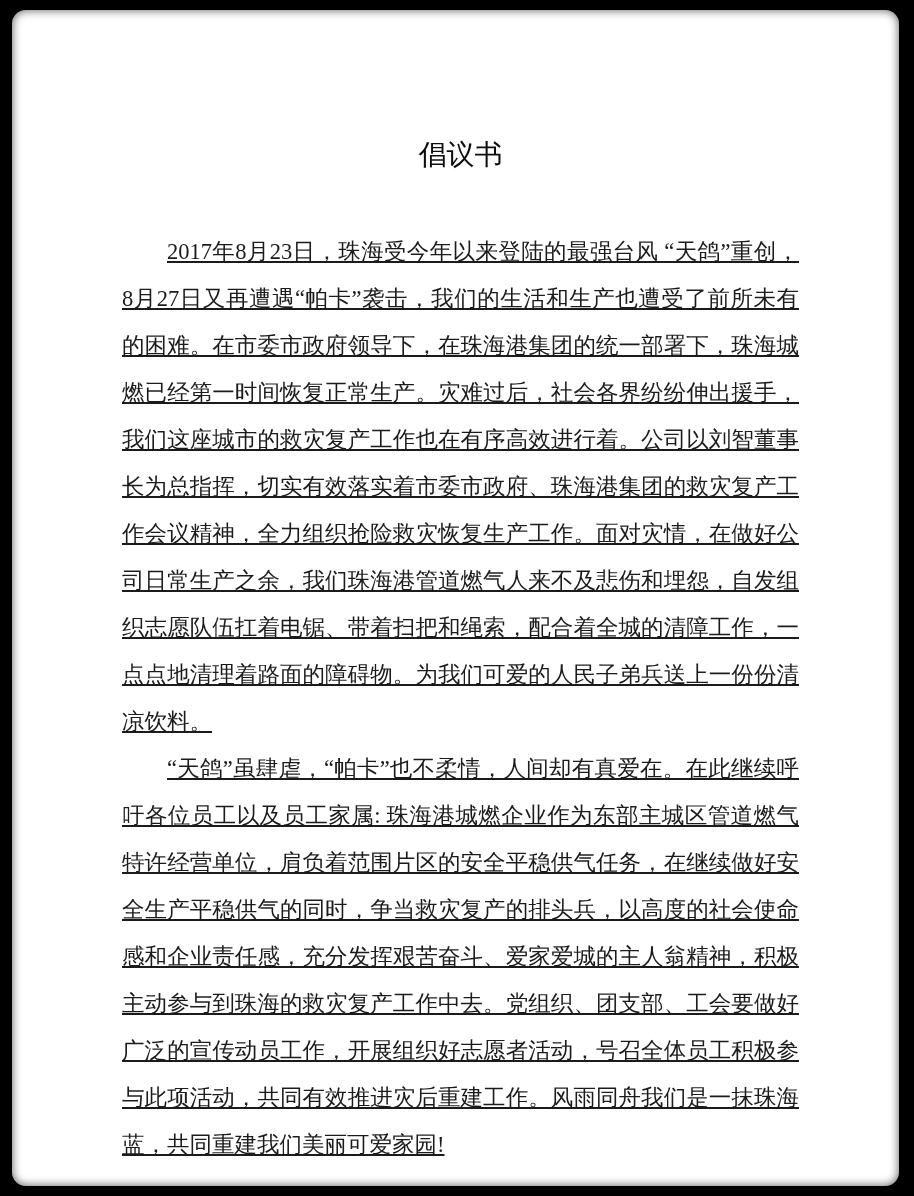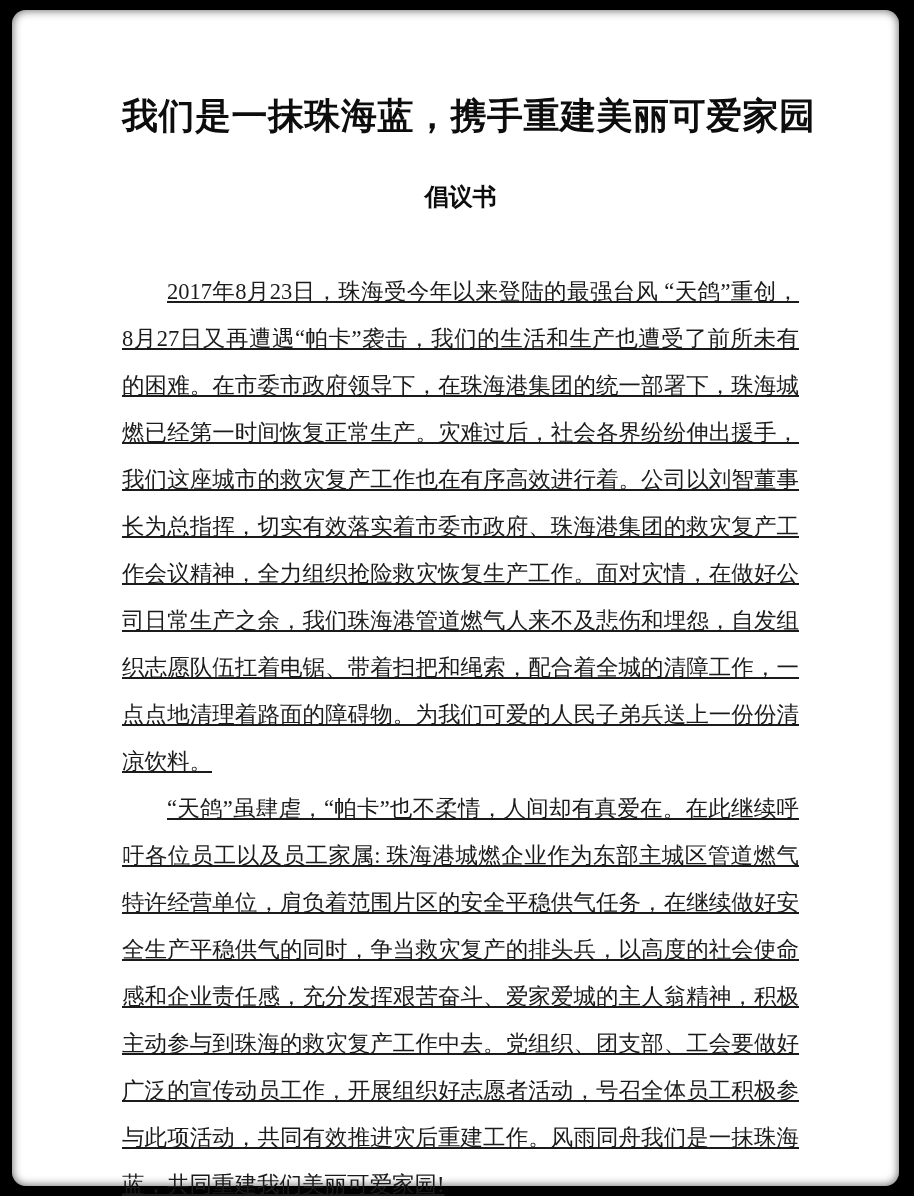--- a/index.html
+++ b/index.html
@@ -36,23 +36,23 @@
     font-size: 36px;
     line-height: 1.25;
     font-weight: bold;
     color: #0d0d0d;
     letter-spacing: 0.5px;
     white-space: nowrap;
   }
   .doc-subtitle {
     margin: 44px 0 0 0;
     text-align: center;
-    font-size: 24px;
+    font-size: 28px;
     line-height: 1.2;
-    font-weight: bold;
+    font-weight: normal;
     color: #0d0d0d;
   }
   .body-text {
     margin-top: 56px;
     font-size: 22.5px;
     line-height: 47px;
     text-align: justify;
     text-align-last: left;
     color: #1b1b1b;
   }
@@ -62,20 +62,19 @@
   .para {
     text-indent: 2em;
     text-decoration: underline;
   }
 </style>
 </head>
 <body>
 
 <div class="frame">
   <div class="paper">
-    <h1 class="doc-title">我们是一抹珠海蓝，携手重建美丽可爱家园</h1>
     <h2 class="doc-subtitle">倡议书</h2>
     <div class="body-text">
       <p class="para">2017年8月23日，珠海受今年以来登陆的最强台风 “天鸽”重创，8月27日又再遭遇“帕卡”袭击，我们的生活和生产也遭受了前所未有的困难。在市委市政府领导下，在珠海港集团的统一部署下，珠海城燃已经第一时间恢复正常生产。灾难过后，社会各界纷纷伸出援手，我们这座城市的救灾复产工作也在有序高效进行着。公司以刘智董事长为总指挥，切实有效落实着市委市政府、珠海港集团的救灾复产工作会议精神，全力组织抢险救灾恢复生产工作。面对灾情，在做好公司日常生产之余，我们珠海港管道燃气人来不及悲伤和埋怨，自发组织志愿队伍扛着电锯、带着扫把和绳索，配合着全城的清障工作，一点点地清理着路面的障碍物。为我们可爱的人民子弟兵送上一份份清凉饮料。</p>
       <p class="para">“天鸽”虽肆虐，“帕卡”也不柔情，人间却有真爱在。在此继续呼吁各位员工以及员工家属: 珠海港城燃企业作为东部主城区管道燃气特许经营单位，肩负着范围片区的安全平稳供气任务，在继续做好安全生产平稳供气的同时，争当救灾复产的排头兵，以高度的社会使命感和企业责任感，充分发挥艰苦奋斗、爱家爱城的主人翁精神，积极主动参与到珠海的救灾复产工作中去。党组织、团支部、工会要做好广泛的宣传动员工作，开展组织好志愿者活动，号召全体员工积极参与此项活动，共同有效推进灾后重建工作。风雨同舟我们是一抹珠海蓝，共同重建我们美丽可爱家园!</p>
     </div>
   </div>
 </div>
 
 </body></html>

